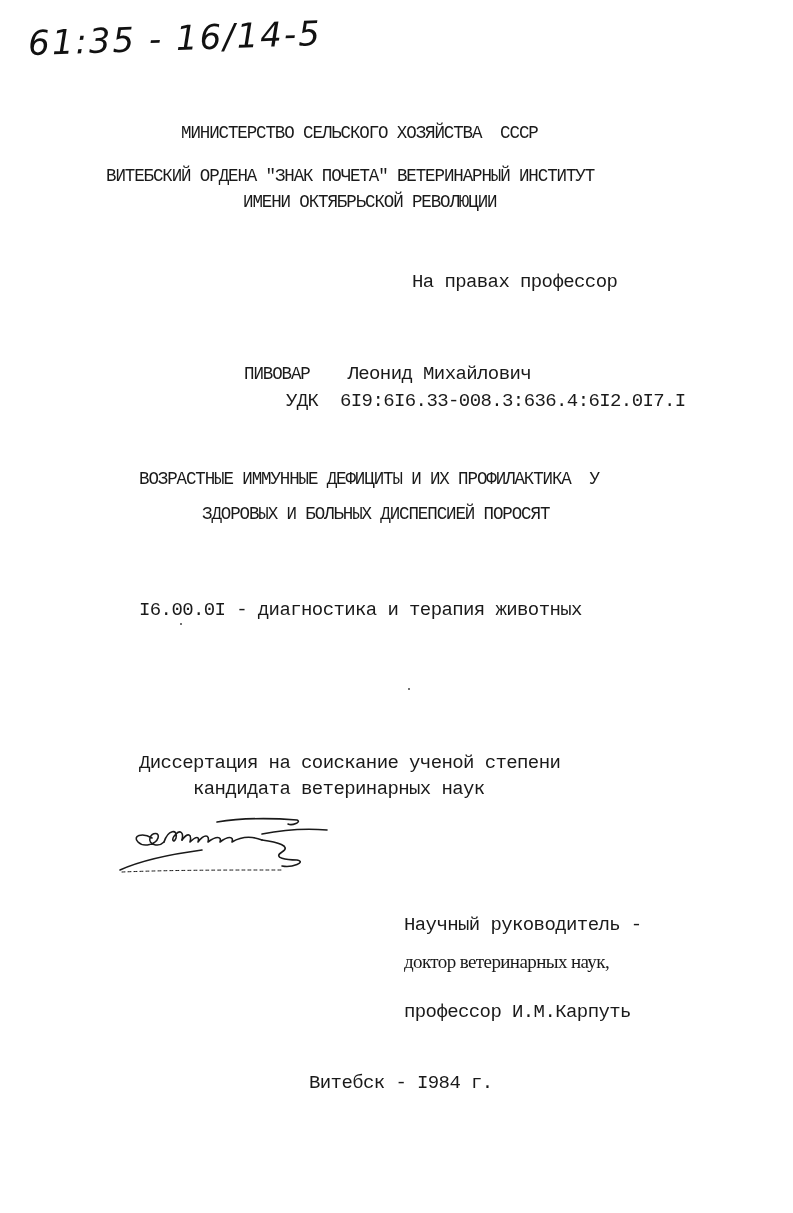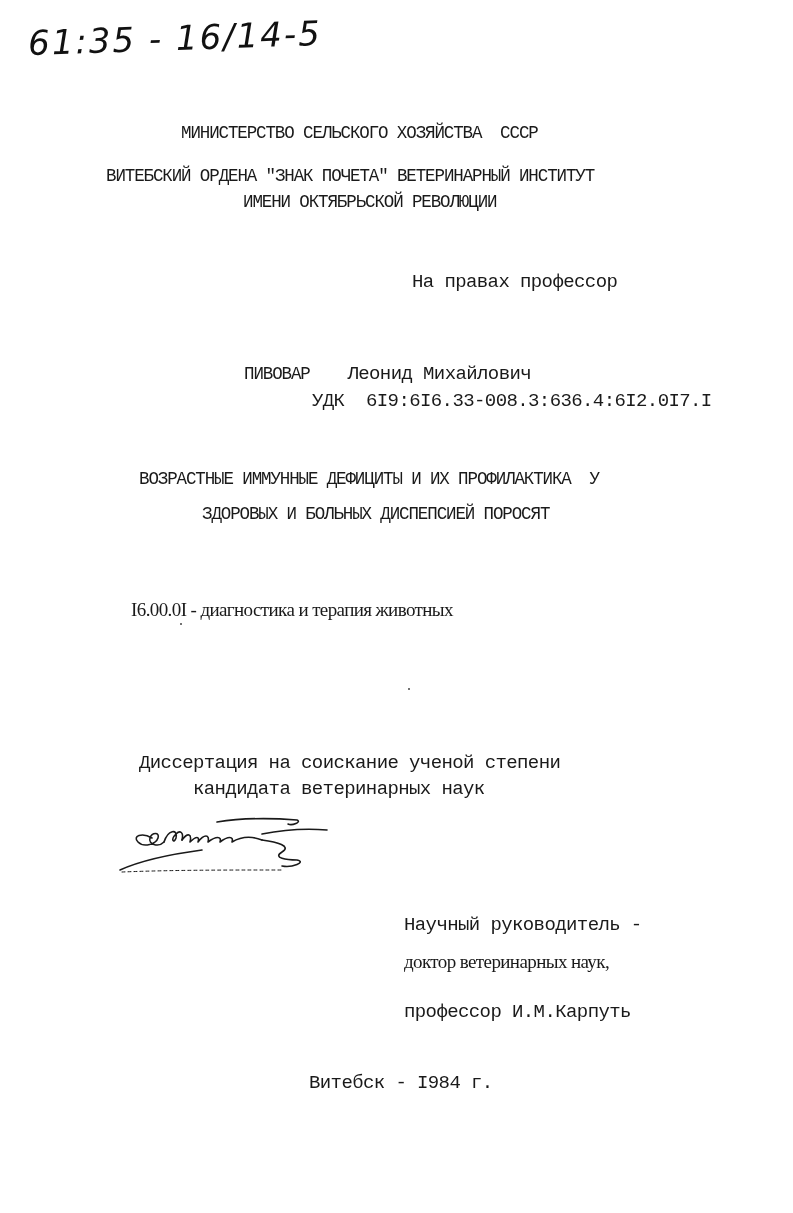--- a/index.html
+++ b/index.html
@@ -62,26 +62,26 @@
 <div class="line caps" style="left:181px; top:121px;">МИНИСТЕРСТВО СЕЛЬСКОГО ХОЗЯЙСТВА  СССР</div>
 <div class="line caps" style="left:106px; top:164px;">ВИТЕБСКИЙ ОРДЕНА "ЗНАК ПОЧЕТА" ВЕТЕРИНАРНЫЙ ИНСТИТУТ</div>
 <div class="line caps" style="left:243px; top:190px;">ИМЕНИ ОКТЯБРЬСКОЙ РЕВОЛЮЦИИ</div>
 
 <div class="line" style="left:412px; top:270px;">На правах профессор</div>
 
 <div class="line" style="left:222px; top:338px;">
   <span class="caps" style="display:inline-block;">ПИВОВАР</span><span>   </span><span>Леонид Михайлович</span>
 </div>
 
-<div class="line" style="left:312px; top:389px;">УДК  6I9:6I6.33-008.3:636.4:6I2.0I7.I</div>
+<div class="line" style="left:286px; top:389px;">УДК  6I9:6I6.33-008.3:636.4:6I2.0I7.I</div>
 
 <div class="line caps" style="left:139px; top:467px;">ВОЗРАСТНЫЕ ИММУННЫЕ ДЕФИЦИТЫ И ИХ ПРОФИЛАКТИКА  У</div>
 <div class="line caps" style="left:202px; top:502px;">ЗДОРОВЫХ И БОЛЬНЫХ ДИСПЕПСИЕЙ ПОРОСЯТ</div>
 
-<div class="line" style="left:131px; top:598px;font-family:Liberation Serif, serif;">I6.00.0I - диагностика и терапия животных</div>
+<div class="line" style="left:139px; top:598px;">I6.00.0I - диагностика и терапия животных</div>
 
 <div class="dot" style="left:408px; top:688px;"></div>
 <div class="dot" style="left:180px; top:623px;"></div>
 
 <div class="line" style="left:139px; top:751px;">Диссертация на соискание ученой степени</div>
 <div class="line" style="left:193px; top:777px;">кандидата ветеринарных наук</div>
 
 <svg class="signature" viewBox="0 0 230 70" xmlns="http://www.w3.org/2000/svg">
   <g fill="none" stroke="#1a1a1a" stroke-width="1.6" stroke-linecap="round" stroke-linejoin="round">
     <path d="M105 12 C 130 8, 160 8, 185 10 C 190 12, 180 16, 176 14"></path>

